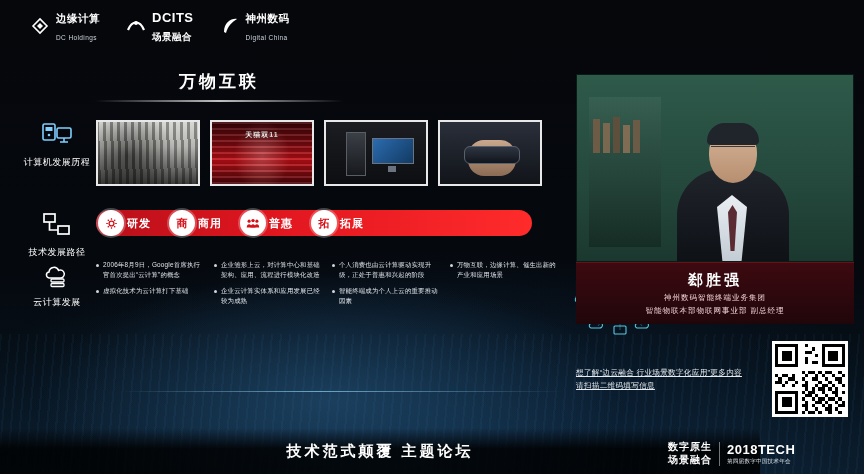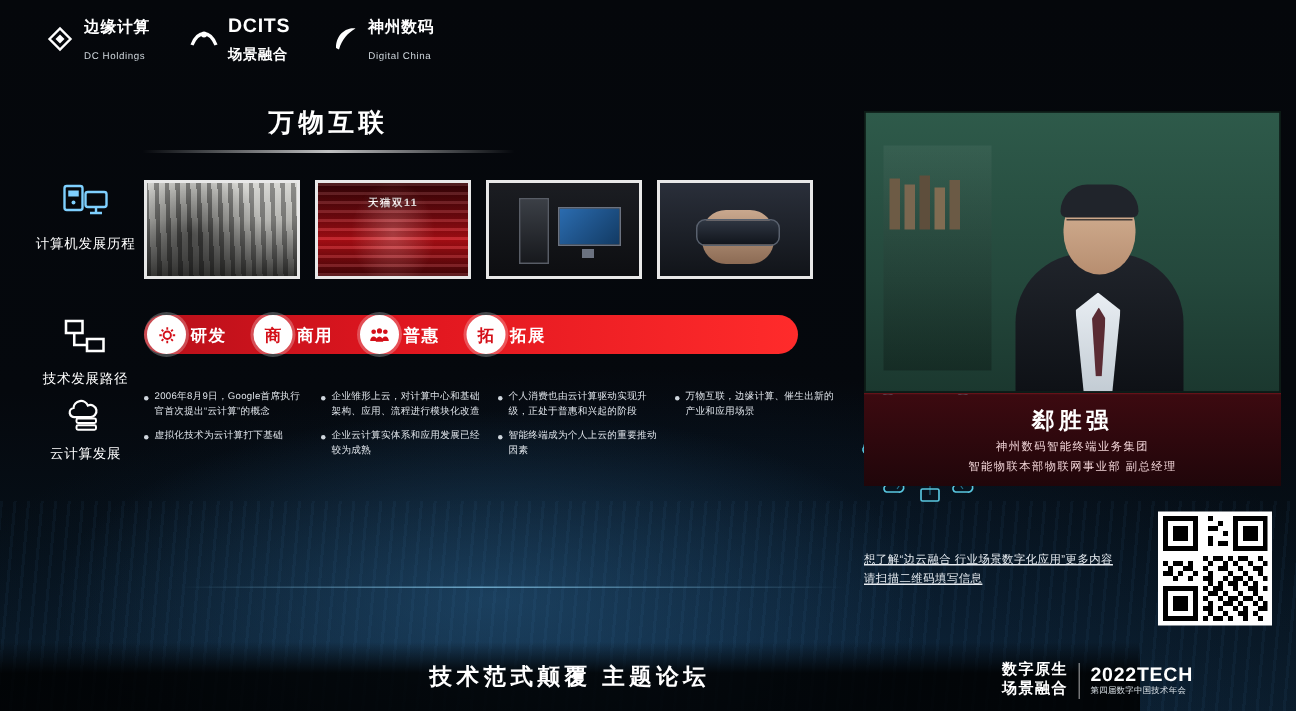--- a/index.html
+++ b/index.html
@@ -515,19 +515,19 @@
   </div>
 
   <div class="eventlogo">
     <div class="l">
       <div class="a">数字原生</div>
       <div class="b">场景融合</div>
     </div>
     <div class="div"></div>
     <div class="r">
       <div class="y">
-        <span>2022</span><span>TECH</span>
+        <span>2018</span><span>TECH</span>
       </div>
       <div class="s">第四届数字中国技术年会</div>
     </div>
   </div>
 
 </div>
 
 </body></html>

